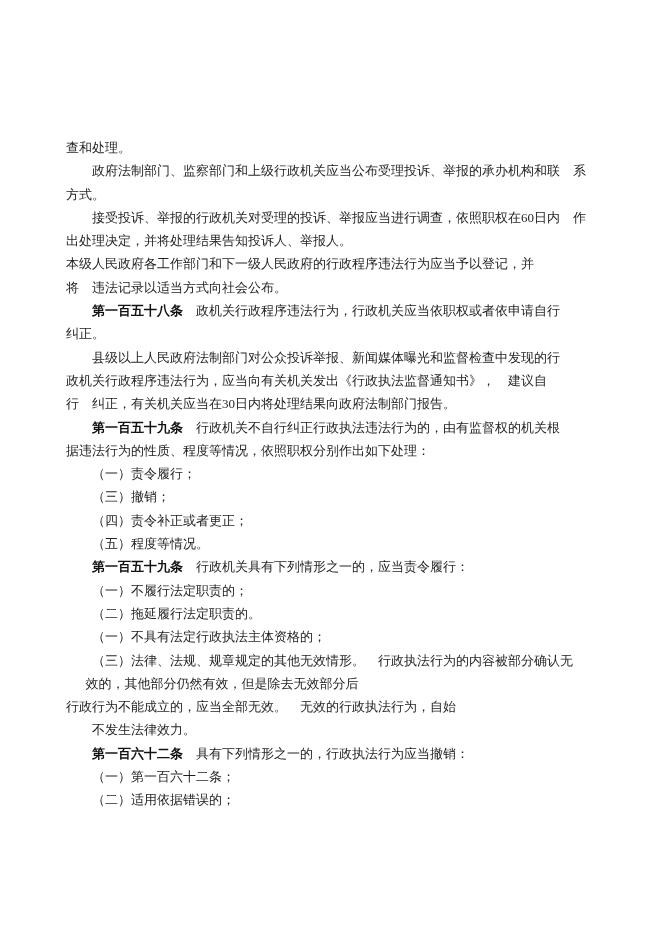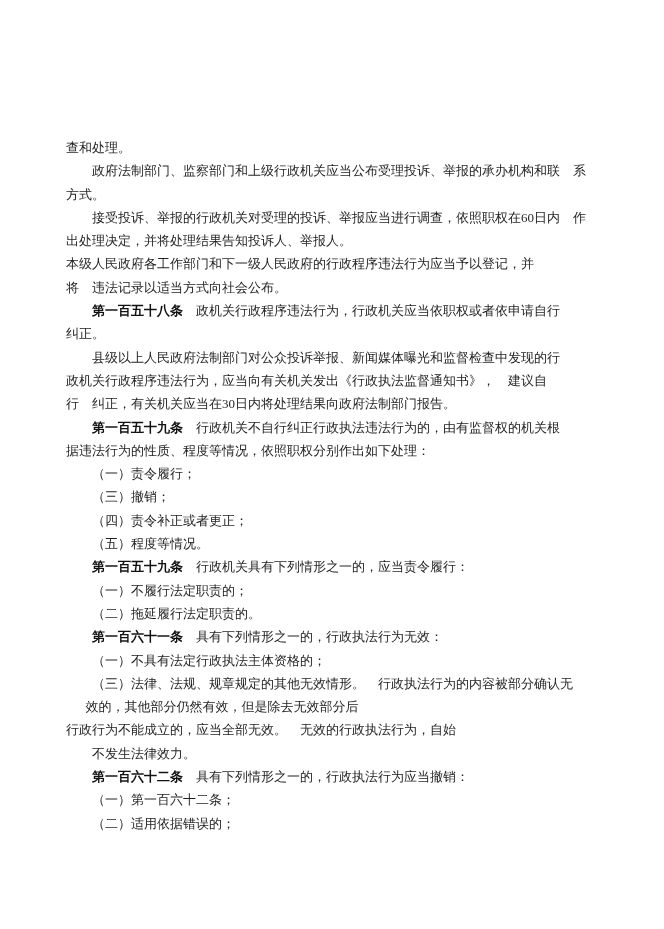--- a/index.html
+++ b/index.html
@@ -54,21 +54,20 @@
       <div class="line" style="padding-left: 0em;"><span class="seg">行　纠正，有关机关应当在30日内将处理结果向政府法制部门报告。</span></div>
       <div class="line" style="padding-left: 2em;"><span class="seg-bold">第一百五十九条</span><span class="seg">　行政机关不自行纠正行政执法违法行为的，由有监督权的机关根</span></div>
       <div class="line" style="padding-left: 0em;"><span class="seg">据违法行为的性质、程度等情况，依照职权分别作出如下处理：</span></div>
       <div class="line" style="padding-left: 2em; font-family: Liberation Serif, serif;"><span class="seg">（一）责令履行；</span></div>
       <div class="line" style="padding-left: 2em; font-family: Liberation Serif, serif;"><span class="seg">（三）撤销；</span></div>
       <div class="line" style="padding-left: 2em;"><span class="seg">（四）责令补正或者更正；</span></div>
       <div class="line" style="padding-left: 2em;"><span class="seg">（五）程度等情况。</span></div>
       <div class="line" style="padding-left: 2em;"><span class="seg-bold">第一百五十九条</span><span class="seg">　行政机关具有下列情形之一的，应当责令履行：</span></div>
       <div class="line" style="padding-left: 2em;"><span class="seg">（一）不履行法定职责的；</span></div>
       <div class="line" style="padding-left: 2em;"><span class="seg">（二）拖延履行法定职责的。</span></div>
-      <div class="line" style="padding-left: 2em;"><span class="seg-bold">第一百六十一条</span><span class="seg">　具有下列情形之一的，行政执法行为无效：</span></div>
       <div class="line" style="padding-left: 2em;"><span class="seg">（一）不具有法定行政执法主体资格的；</span></div>
       <div class="line" style="padding-left: 2em;"><span class="seg">（三）法律、法规、规章规定的其他无效情形。　行政执法行为的内容被部分确认无</span></div>
       <div class="line" style="padding-left: 1.5em;"><span class="seg">效的，其他部分仍然有效，但是除去无效部分后</span></div>
       <div class="line" style="padding-left: 0em;"><span class="seg">行政行为不能成立的，应当全部无效。　无效的行政执法行为，自始</span></div>
       <div class="line" style="padding-left: 2em;"><span class="seg">不发生法律效力。</span></div>
       <div class="line" style="padding-left: 2em;"><span class="seg-bold">第一百六十二条</span><span class="seg">　具有下列情形之一的，行政执法行为应当撤销：</span></div>
       <div class="line" style="padding-left: 2em;"><span class="seg">（一）第一百六十二条；</span></div>
       <div class="line" style="padding-left: 2em;"><span class="seg">（二）适用依据错误的；</span></div>
     </div>
 </div>

